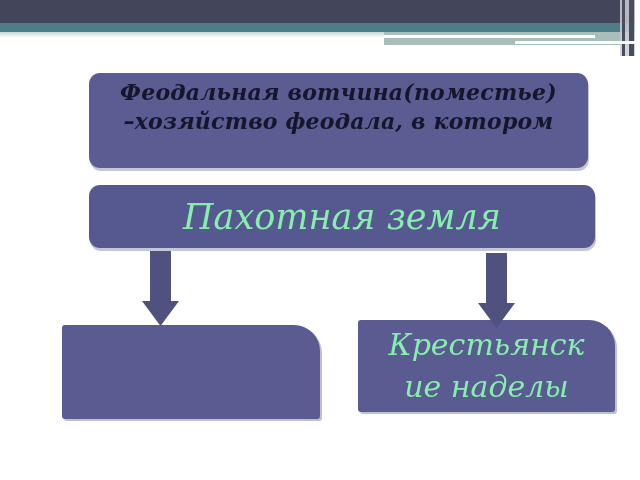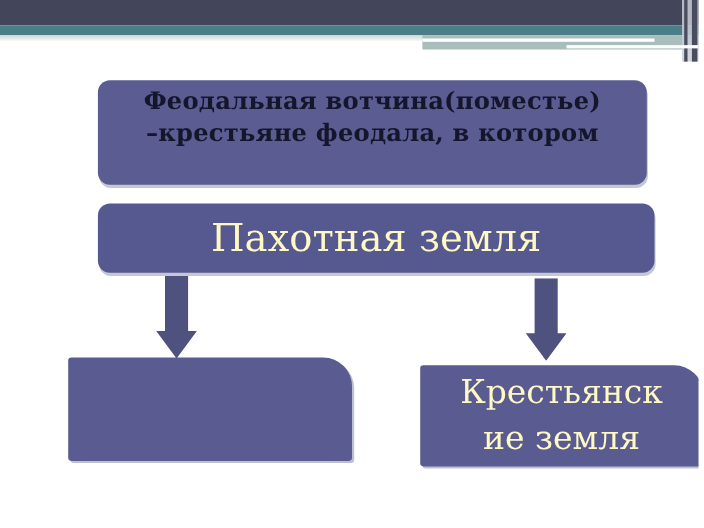--- a/index.html
+++ b/index.html
@@ -1,56 +1,56 @@
 <!DOCTYPE html>
 <html><head>
 <meta charset="utf-8">
 <style>
   html,body { margin:0; padding:0; background:#ffffff; }
   .slide {
     position:relative; width:635px; height:480px; overflow:hidden;
-    background:#ffffff; font-family:"DejaVu Serif", "Liberation Serif", serif;
+    background:#ffffff; font-family:"DejaVu Serif", "Liberation Serif", serif;font-style:italic;
   }
   
   .bar-dark   { position:absolute; left:0; top:0;   width:640px; height:23px; background:#43465b; }
   .bar-teal   { position:absolute; left:0; top:23px; width:640px; height:9px;  background:#4b7e87; }
   .bar-fade   { position:absolute; left:0; top:32px; width:640px; height:6px;
                 background:linear-gradient(#c9d6d4, #ffffff); }
   .sage-band  { position:absolute; left:384px; top:32px; width:256px; height:13px; background:#a9bdbb; }
   .white-line-1 { position:absolute; left:384px; top:35px; width:211px; height:3px; background:#ffffff; }
   .white-line-2 { position:absolute; left:515px; top:41px; width:125px; height:3px; background:#fbfcfc; z-index:3; }
   .corner-stripes { position:absolute; left:620px; top:0; width:20px; height:56px;
                 background:rgba(201,205,213,0.85); z-index:2; }
   .corner-stripes .s { position:absolute; top:0; height:100%; background:#494c5f; }
   .corner-stripes .s1 { left:2px;  width:3px; }
   .corner-stripes .s2 { left:9px;  width:5px; }
   .corner-stripes .s3 { left:17px; width:3px; }
 
   
   .pbox {
-    position:absolute; box-sizing:border-box; color:#fef9c3;
+    position:absolute; box-sizing:border-box; color:#86efac;
     background:#585a90; box-shadow:1px 3px 0 rgba(148,153,176,0.55);
   }
   .title-box {
     left:89px; top:73px; width:499px; height:95px; border-radius:11px;
     background:#5b5d92; font-weight:bold; font-size:22px; line-height:29px;
     text-align:center; padding-top:5px; color:#15152b; letter-spacing:0.2px;
   }
   .root-box {
     left:89px; top:185px; width:506px; height:63px; border-radius:11px;
     background:#565890; font-size:35px; display:flex; align-items:center; justify-content:center;
   }
   .child-box {
     font-size:30px; line-height:42px; text-align:center;
     display:flex; flex-direction:column; justify-content:center;
     border-radius:3px 26px 3px 3px; background:#595b91;
     box-shadow:2px 2px 0 rgba(160,165,190,0.7);
   }
   .child-left  { left:62px;  top:325px; width:258px; height:94px; }
-  .child-right { left:358px; top:332px; width:257px; height:92px;margin-left:24px; }
+  .child-right { left:358px; top:320px; width:257px; height:92px; }
 
   .arrow { position:absolute; z-index:4; }
   .arrow-left  { left:142px; top:251px; }
   .arrow-right { left:478px; top:253px; }
 </style>
 </head>
 <body>
 
 <div class="slide">
 
@@ -61,32 +61,32 @@
   <div class="white-line-1"></div>
   <div class="white-line-2"></div>
   <div class="corner-stripes">
     <div class="s s1"></div>
     <div class="s s2"></div>
     <div class="s s3"></div>
   </div>
 
   <div class="pbox title-box">
     <div>Феодальная вотчина(поместье)</div>
-    <div>–крестьяне феодала, в котором</div>
+    <div>–хозяйство феодала, в котором</div>
   </div>
 
   <div class="pbox root-box">
     <span>Пахотная земля</span>
   </div>
 
   <div class="pbox child-box child-left">
   </div>
   <div class="pbox child-box child-right">
     <div>Крестьянск</div>
-    <div>ие земля</div>
+    <div>ие наделы</div>
   </div>
 
   <svg class="arrow arrow-left" width="37" height="75" viewBox="0 0 37 75">
     <polygon points="8,0 29,0 29,50 37,50 18.5,75 0,50 8,50" fill="#4f517f"></polygon>
   </svg>
   <svg class="arrow arrow-right" width="37" height="75" viewBox="0 0 37 75">
     <polygon points="8,0 29,0 29,50 37,50 18.5,75 0,50 8,50" fill="#4f517f"></polygon>
   </svg>
 
 </div>

